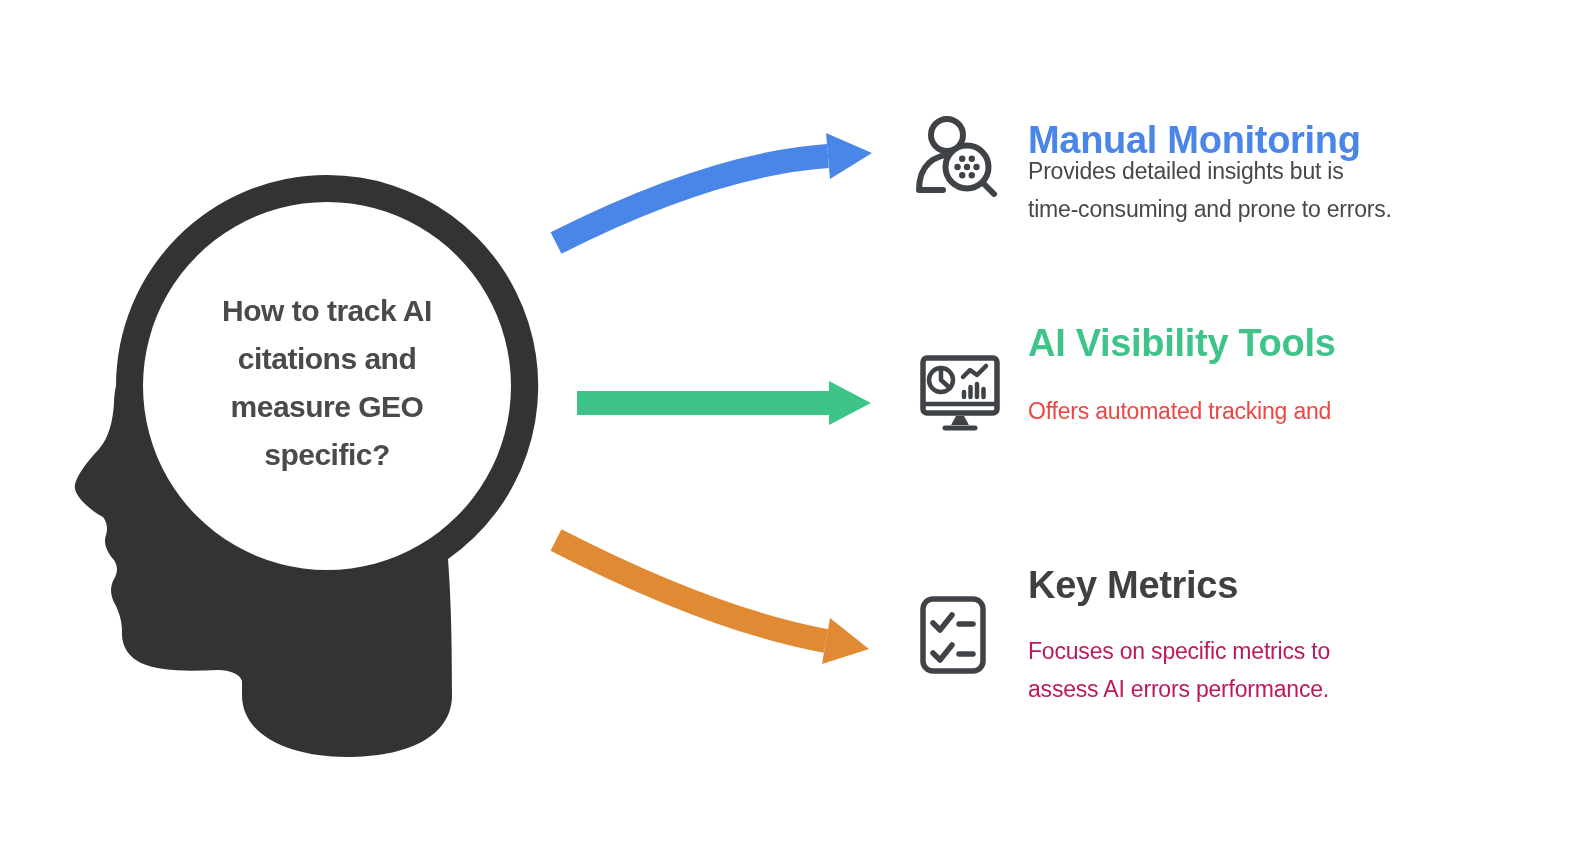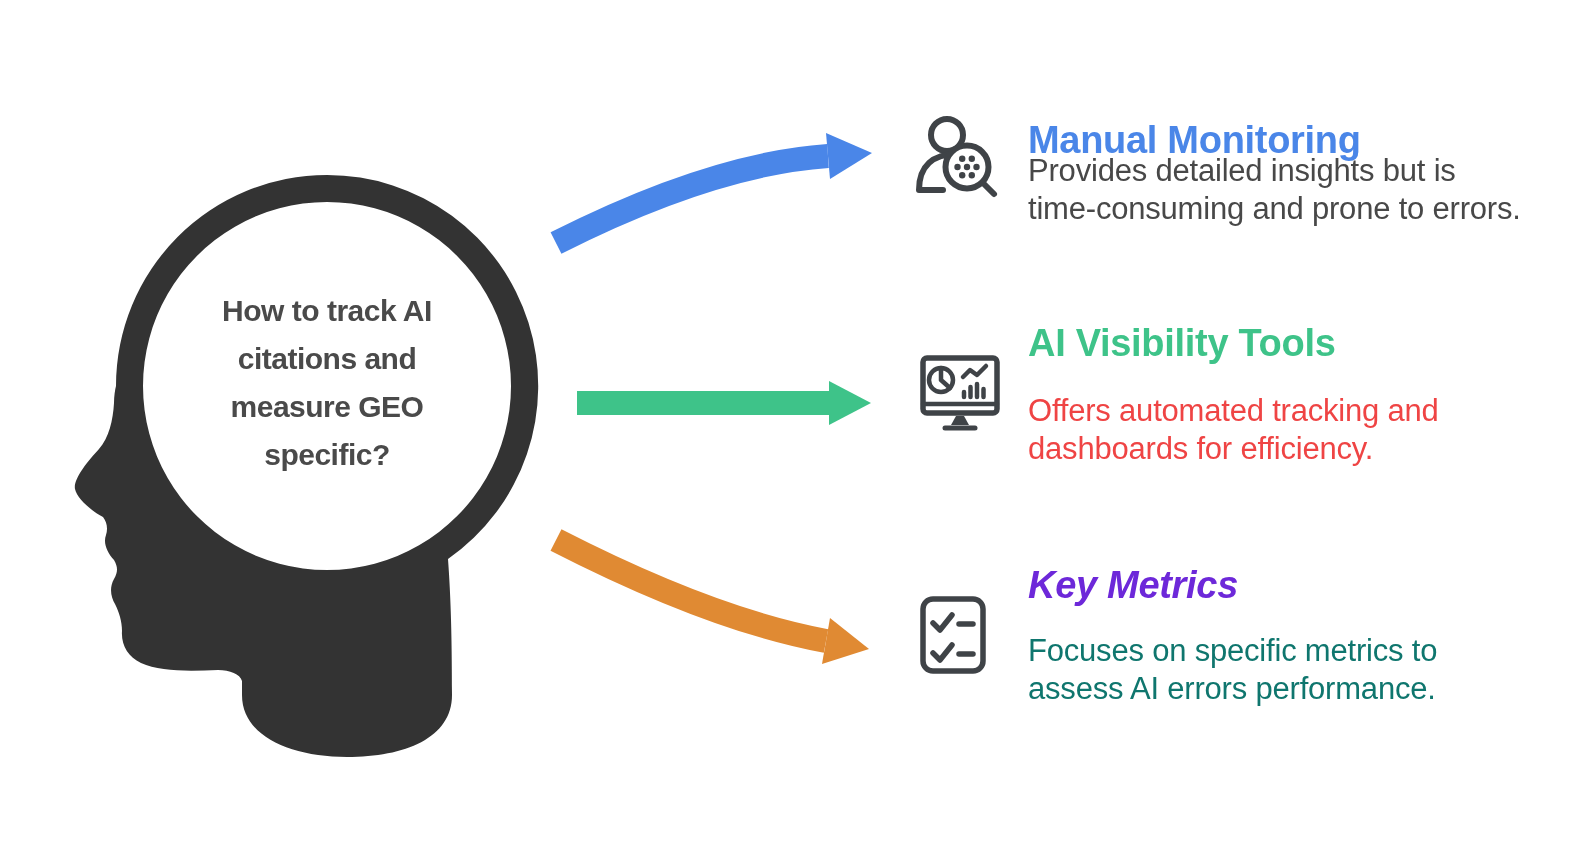--- a/index.html
+++ b/index.html
@@ -46,21 +46,21 @@
     left: 115px;
     font-size: 38px;
     font-weight: bold;
     line-height: 1;
     letter-spacing: -0.3px;
     white-space: nowrap;
   }
   .section .desc {
     position: absolute;
     left: 115px;
-    font-size: 31px;
+    font-size: 23px;
     line-height: 38px;
     letter-spacing: -0.2px;
   }
   .section .desc div { white-space: nowrap; }
   #section-1 { top: 75px; }
   #section-1 .title { top: 10px; }
   #section-1 .desc  { top: 77px; }
   #section-1 .icon-svg { left: 0px; top: 35px; }
   #section-2 { top: 315px; }
   #section-2 .title { top: 9px; }
@@ -161,34 +161,33 @@
         <path d="M 21 25 V 13 M 21 25 L 30 33" stroke-width="4.5"></path>
         <path d="M 43 22 L 50 15 L 57 20 L 66 11" stroke-width="4.5"></path>
         <path d="M 44 42 V 37 M 50.5 42 V 32 M 57 42 V 29 M 63.5 42 V 34" stroke-width="4.5"></path>
         <path d="M 25 73 H 55" stroke-width="5"></path>
       </g>
       <path d="M 36 61 L 31 70 H 49 L 44 61 Z" fill="#3f4347"></path>
     </svg>
     <div class="title" style="color: rgb(62, 195, 137);">AI Visibility Tools</div>
     <div class="desc" style="color: #ef4444;">
       <div>Offers automated tracking and</div>
-      <div>dashboards for efficiency.</div>
     </div>
   </div>
 
   <div class="section" id="section-3">
     <svg class="icon-svg" width="66" height="80" viewBox="0 0 66 80" aria-hidden="true">
       <g fill="none" stroke-width="5.5" stroke-linecap="round" stroke-linejoin="round" stroke="#3f4347">
         <rect x="3" y="3" width="60" height="72" rx="10"></rect>
         <path d="M 13 27 L 20 34 L 32 19"></path>
         <path d="M 39 28 H 53"></path>
         <path d="M 13 57 L 20 64 L 32 49"></path>
         <path d="M 39 58 H 53"></path>
       </g>
     </svg>
-    <div class="title" style="color: #6d28d9; font-style: italic;">Key Metrics</div>
-    <div class="desc" style="color: #0f766e;">
+    <div class="title" style="color: #404040;">Key Metrics</div>
+    <div class="desc" style="color: #be185d;">
       <div>Focuses on specific metrics to</div>
       <div>assess AI errors performance.</div>
     </div>
   </div>
 
 </div>
 
 </body></html>

